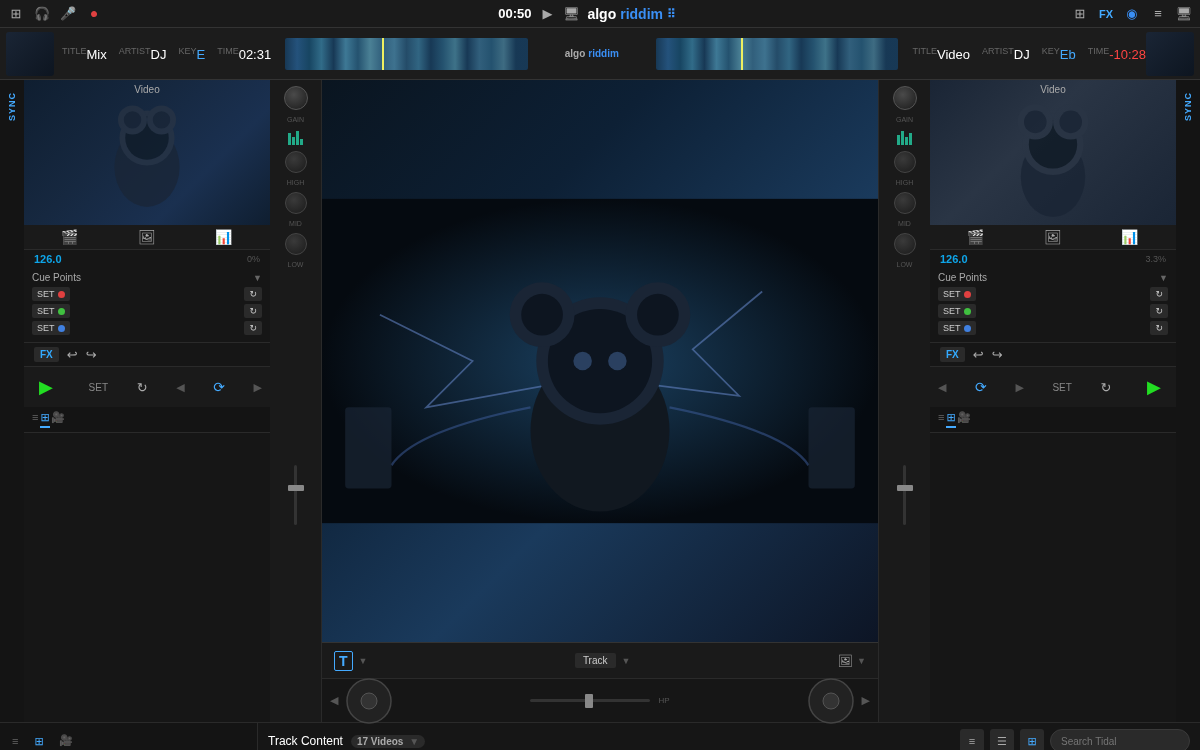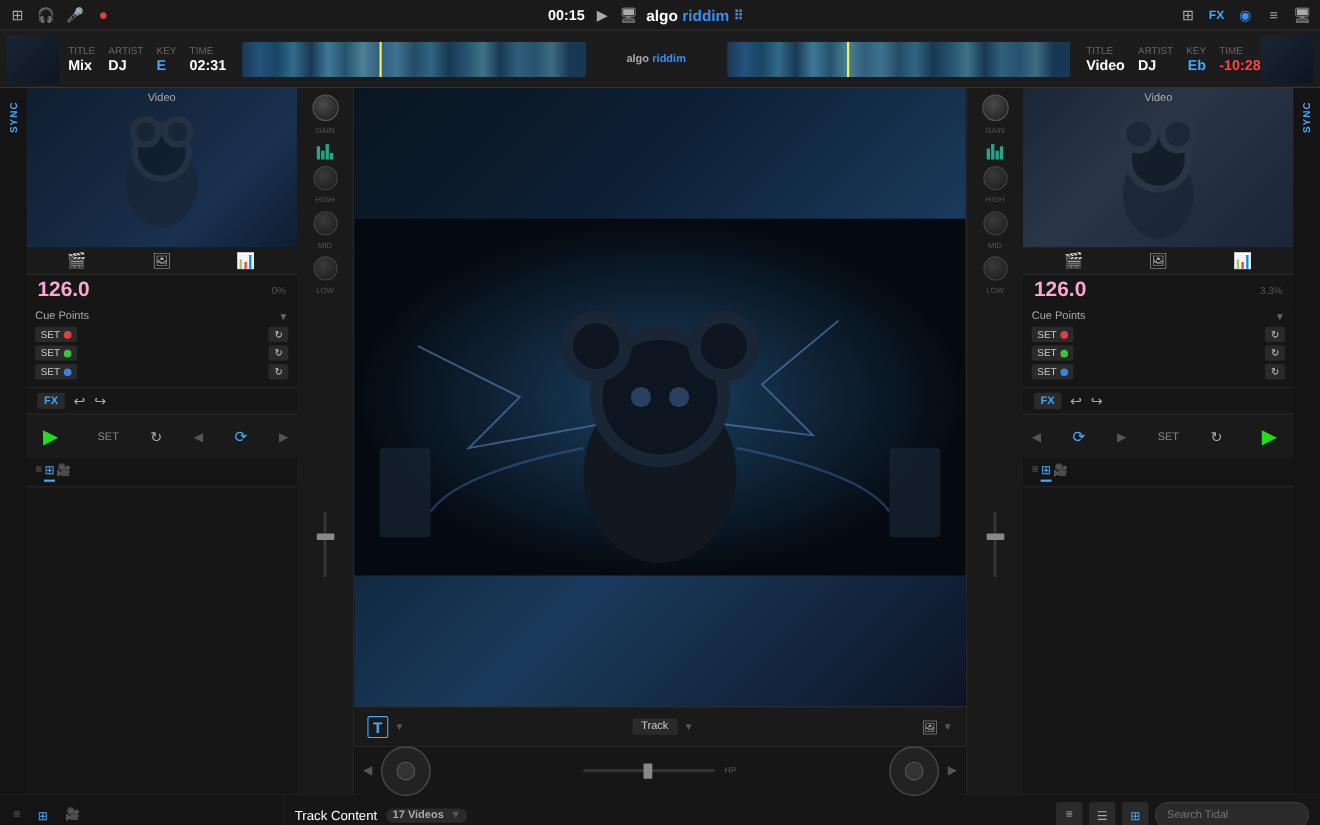--- a/index.html
+++ b/index.html
@@ -54,23 +54,23 @@
       background: #333;
       overflow: hidden;
       flex-shrink: 0;
     }
     .deck-info-group {
       display: flex;
       gap: 16px;
       margin-left: 8px;
       flex: 1;
     }
-    .deck-field { display: flex; flex-direction: column; }
+    .deck-field { display: flex; flex-direction: row; }
     .deck-field-label { color: #666; font-size: 9px; text-transform: uppercase; }
-    .deck-field-value { color: #fff; font-size: 13px; font-weight: 700; margin-top: 1px; }
+    .deck-field-value { color: #fff; font-size: 13px; font-weight: 400; margin-top: 1px; }
     .waveform-bar {
       flex: 1;
       height: 32px;
       background: #0d1a2a;
       border-radius: 2px;
       position: relative;
       overflow: hidden;
       margin: 0 8px;
     }
     .waveform-playhead {
@@ -156,21 +156,21 @@
       background: #1a1a1a;
       border-bottom: 1px solid #2a2a2a;
     }
     .deck-bpm-display {
       display: flex;
       align-items: center;
       justify-content: space-between;
       padding: 3px 10px;
       background: #161616;
     }
-    .bpm-big { color: #f9a8d4; font-size: 19px; font-weight: bold; }
+    .bpm-big { color: #0ea5e9; font-size: 11px; font-weight: bold; }
     .bpm-small { color: #555; font-size: 9px; }
     .cue-section { padding: 4px 8px; background: #161616; }
     .cue-header { display: flex; align-items: center; justify-content: space-between; margin-bottom: 4px; }
     .cue-title { color: #aaa; font-size: 10px; }
     .cue-row { display: flex; align-items: center; gap: 6px; margin-bottom: 3px; }
     .cue-set-btn {
       background: #2a2a2a;
       color: #ccc;
       border: none;
       border-radius: 2px;
@@ -356,21 +356,21 @@
 <body>
 
 <div class="top-bar">
   <div class="top-bar-left">
     <span class="top-bar-icon">⊞</span>
     <span class="top-bar-icon">🎧</span>
     <span class="top-bar-icon">🎤</span>
     <span class="top-bar-icon red">⏺</span>
   </div>
   <div class="top-bar-center">
-    <span class="top-bar-time">00:15</span>
+    <span class="top-bar-time">00:50</span>
     <span class="top-bar-icon">▶</span>
     <span class="top-bar-icon">🖥</span>
     <span class="top-bar-logo">
       <span>algo</span>
         <span style="color:#3a8ff5">riddim</span>
       <span style="font-size:12px;color:#3a8ff5">⠿</span>
     </span>
   </div>
   <div class="top-bar-right">
     <span class="top-bar-icon">⊞</span>

